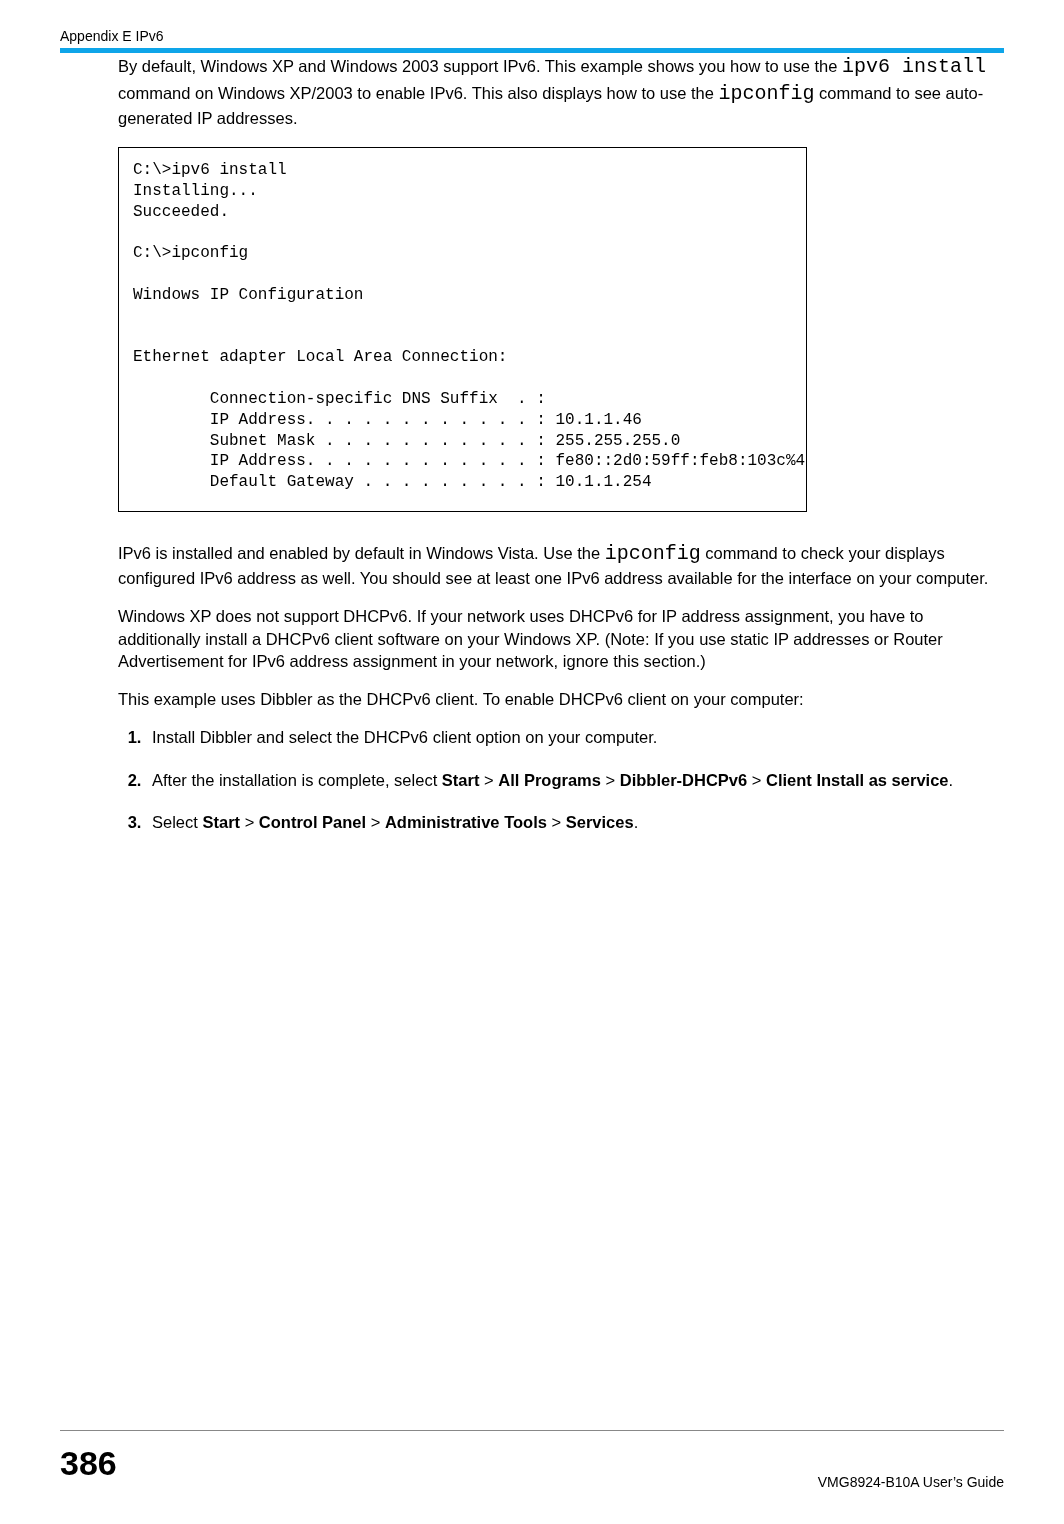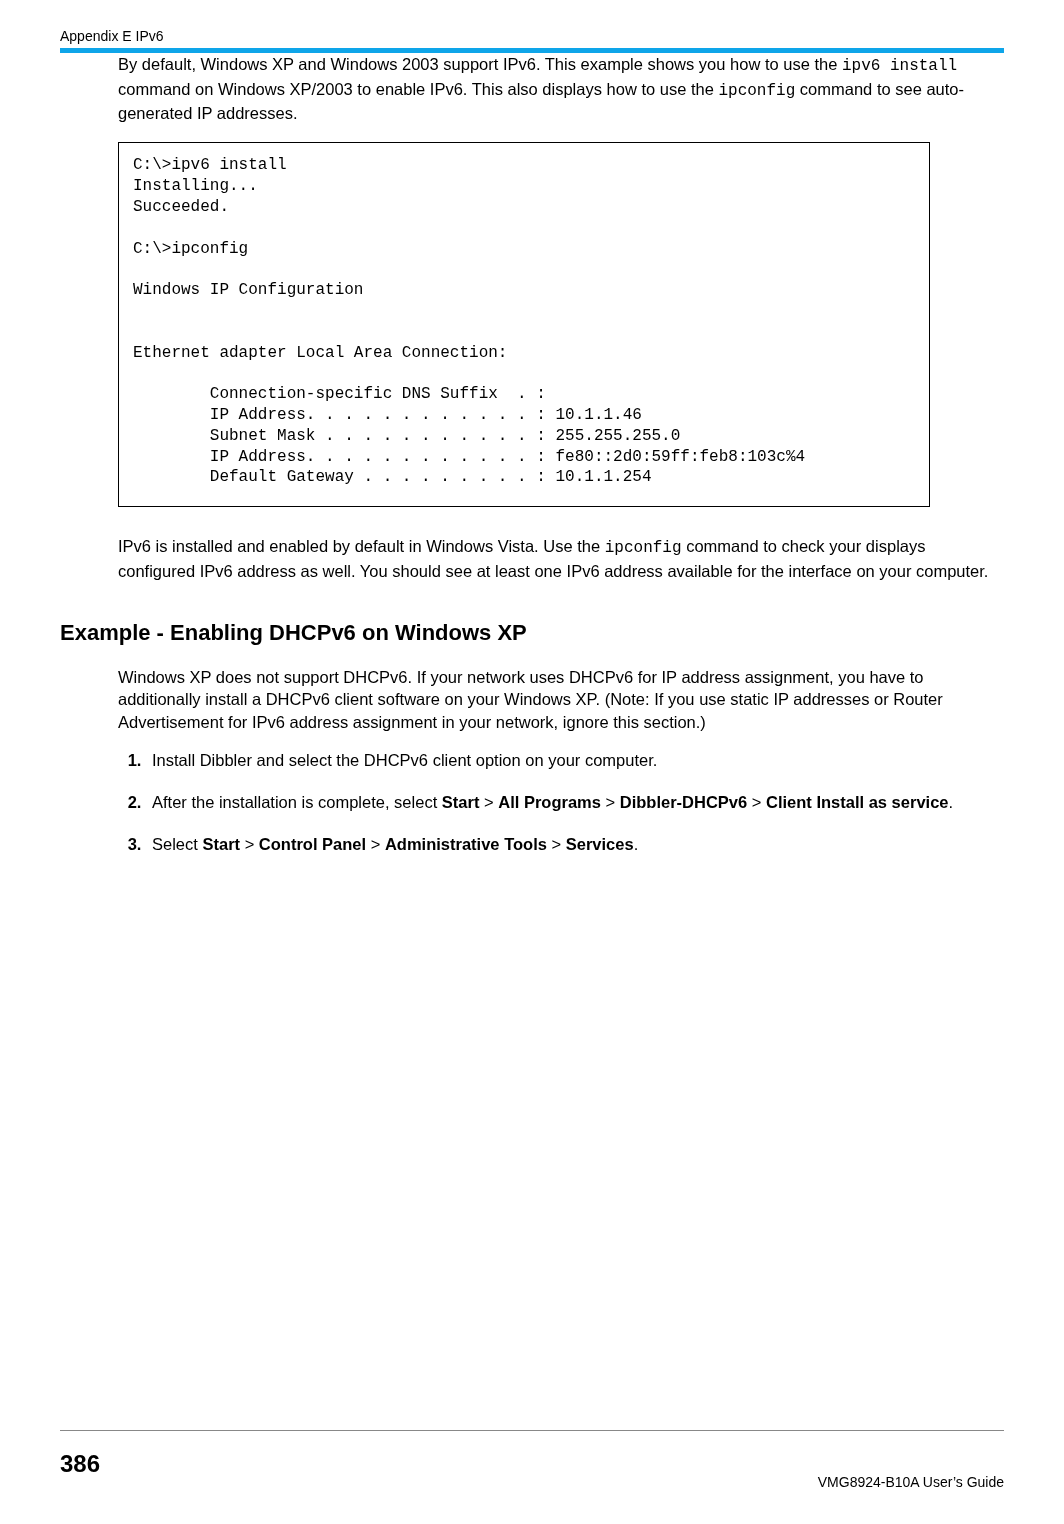--- a/index.html
+++ b/index.html
@@ -32,31 +32,31 @@
     margin-bottom: 20px;
   }
   .body-para {
     font-family: Verdana, Arial, sans-serif;
     font-size: 16.5px;
     line-height: 1.35;
     margin: 0 0 16px 58px;
   }
   .mono {
     font-family: "Courier New", monospace;
-    font-size: 16px;
+    font-size: 20px;
   }
   .code-block {
     border: 1.5px solid #000;
     margin: 18px 0 28px 58px;
     padding: 12px 22px 18px 14px;
     font-family: "Courier New", monospace;
     font-size: 16px;
     line-height: 1.3;
     white-space: pre;
-    width: 812px;
+    width: 689px;
     box-sizing: border-box;
   }
   ol.steps {
     margin: 0 0 0 58px;
     padding-left: 28px;
     font-family: Verdana, Arial, sans-serif;
     font-size: 16.5px;
     line-height: 1.35;
   }
   ol.steps > li {
@@ -71,21 +71,21 @@
     bottom: 34px;
     left: 60px;
     right: 60px;
     display: flex;
     align-items: center;
     border-top: 1px solid #888;
     padding-top: 6px;
   }
   .page-num {
     font-family: Verdana, Arial, sans-serif;
-    font-size: 24px;
+    font-size: 34px;
     font-weight: bold;
   }
   .guide-name {
     margin-left: auto;
     font-family: Verdana, Arial, sans-serif;
     font-size: 14px;
     margin-top: 37px;
   }
   .step-strong { font-weight: bold; }
 </style>
@@ -117,24 +117,24 @@
         Connection-specific DNS Suffix  . :
         IP Address. . . . . . . . . . . . : 10.1.1.46
         Subnet Mask . . . . . . . . . . . : 255.255.255.0
         IP Address. . . . . . . . . . . . : fe80::2d0:59ff:feb8:103c%4
         Default Gateway . . . . . . . . . : 10.1.1.254</div>
 
   <p class="body-para">
     <span>IPv6 is installed and enabled by default in Windows Vista. Use the </span><span class="mono">ipconfig</span><span> command to check your displays configured IPv6 address as well. You should see at least one IPv6 address available for the interface on your computer.</span>
   </p>
 
-  <h2 class="section-head">Example - Enabling DHCPv6 on Windows XP</h2>
 
   <p class="body-para">Windows XP does not support DHCPv6. If your network uses DHCPv6 for IP address assignment, you have to additionally install a DHCPv6 client software on your Windows XP. (Note: If you use static IP addresses or Router Advertisement for IPv6 address assignment in your network, ignore this section.)</p>
 
+  <p class="body-para">This example uses Dibbler as the DHCPv6 client. To enable DHCPv6 client on your computer:</p>
 
   <ol class="steps">
     <li>
       <span>Install Dibbler and select the DHCPv6 client option on your computer.</span>
     </li>
     <li>
       <span>After the installation is complete, select </span><span class="step-strong">Start</span><span> &gt; </span><span class="step-strong">All Programs</span><span> &gt; </span><span class="step-strong">Dibbler-DHCPv6</span><span> &gt; </span><span class="step-strong">Client Install as service</span><span>.</span>
     </li>
     <li>
       <span>Select </span><span class="step-strong">Start</span><span> &gt; </span><span class="step-strong">Control Panel</span><span> &gt; </span><span class="step-strong">Administrative Tools</span><span> &gt; </span><span class="step-strong">Services</span><span>.</span>

